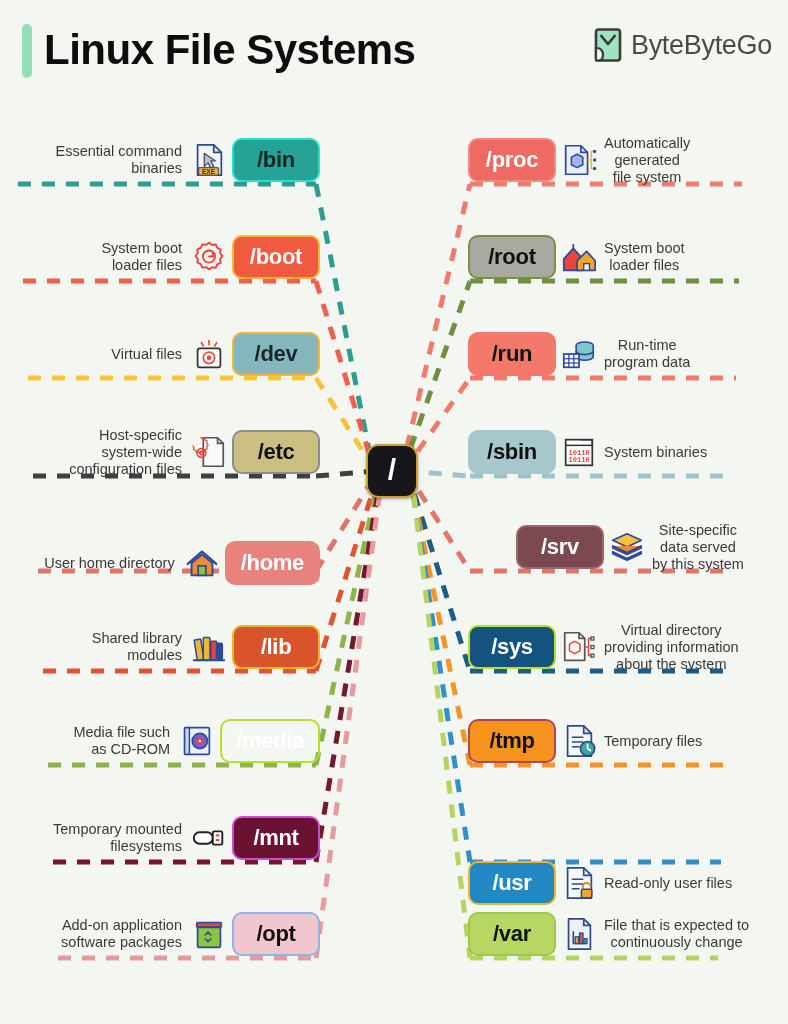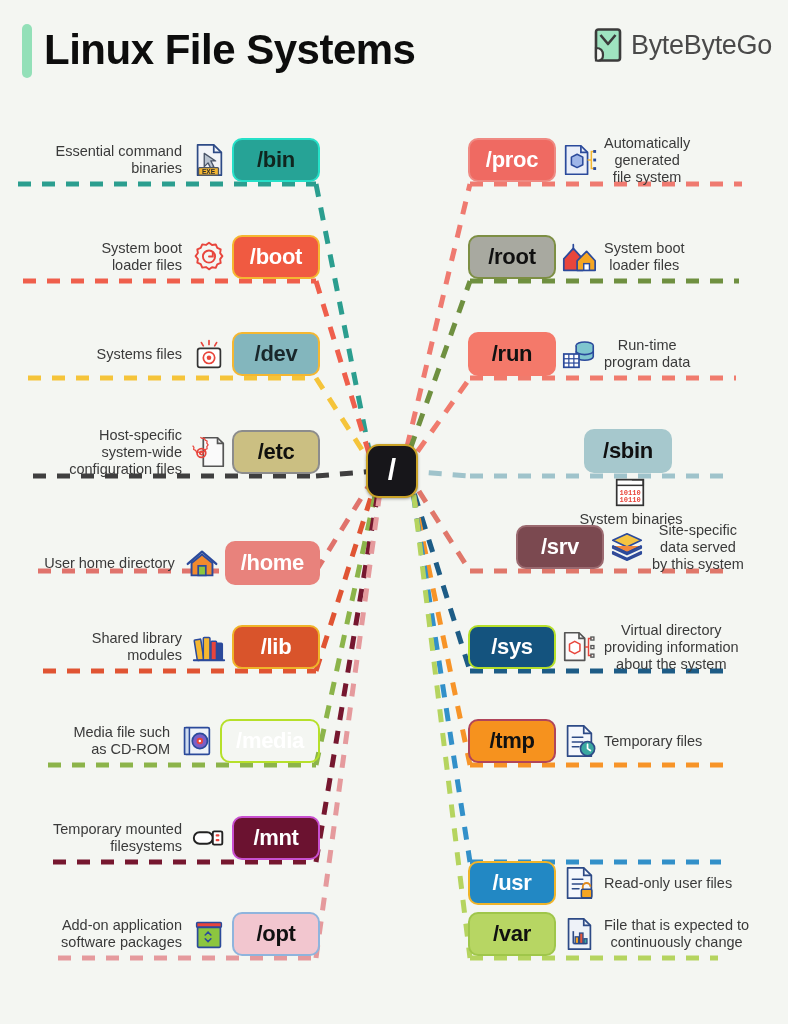--- a/index.html
+++ b/index.html
@@ -180,21 +180,21 @@
         <span class="ficon"><svg viewBox="0 0 40 40" width="38" height="38">
             <g fill="none" stroke="#e8453c" stroke-width="2">
               <path d="M20 5 l3.2 2.4 3.9-.6 1.6 3.6 3.6 1.6-.6 3.9 2.4 3.2-2.4 3.2.6 3.9-3.6 1.6-1.6 3.6-3.9-.6L20 33l-3.2-2.4-3.9.6-1.6-3.6-3.6-1.6.6-3.9L5.9 19l2.4-3.2-.6-3.9 3.6-1.6 1.6-3.6 3.9.6Z" stroke-linejoin="round"></path>
               <circle cx="20" cy="19.5" r="6.4"></circle>
               <path d="M24 15.5 v4 h-4" stroke-linecap="round"></path>
             </g>
           </svg></span>
         <div class="badge" style="background: rgb(240, 90, 65); border-color: rgb(245, 183, 49); color: rgb(255, 255, 255);">/boot</div>
       </div>
       <div class="row left" style="top: 331px;">
-        <div class="desc">Systems files</div>
+        <div class="desc">Virtual files</div>
         <span class="ficon"><svg viewBox="0 0 40 40" width="38" height="38">
             <rect x="8" y="14" width="24" height="20" rx="2.5" fill="#fff" stroke="#333" stroke-width="1.8"></rect>
             <circle cx="20" cy="24" r="6" fill="none" stroke="#e8453c" stroke-width="1.8"></circle>
             <circle cx="20" cy="24" r="2.4" fill="#e8453c"></circle>
             <g stroke="#e8453c" stroke-width="1.8" stroke-linecap="round">
               <path d="M20 6 v4"></path>
               <path d="M12 8 l2 3.4"></path>
               <path d="M28 8 l-2 3.4"></path>
             </g>
           </svg></span>
@@ -320,21 +320,21 @@
             <g stroke="#2b4a9b" stroke-width="1.3">
               <path d="M4 25 H20"></path>
               <path d="M9.3 20 V34"></path>
               <path d="M14.6 20 V34"></path>
               <path d="M4 29.5 H20"></path>
             </g>
           </svg></span>
         <div class="desc">Run-time
 program data</div>
       </div>
-      <div class="row right" style="top: 429px; flex-direction: column;">
+      <div class="row right" style="top: 429px;">
         <div class="badge" style="background: rgb(166, 200, 205); border-color: rgb(166, 200, 205); color: rgb(16, 16, 16);">/sbin</div>
         <span class="ficon"><svg viewBox="0 0 40 40" width="38" height="38">
             <rect x="6" y="7" width="28" height="27" fill="#fff" stroke="#333" stroke-width="1.8"></rect>
             <path d="M6 13 H34" stroke="#333" stroke-width="1.6"></path>
             <g fill="#e8453c" font-family="Liberation Mono" font-size="7.5" font-weight="bold">
               <text x="9" y="23">10110</text>
               <text x="9" y="31">10110</text>
             </g>
             <path d="M22 7 L34 7 L34 13" fill="none" stroke="#333" stroke-width="1.6"></path>
           </svg></span>

